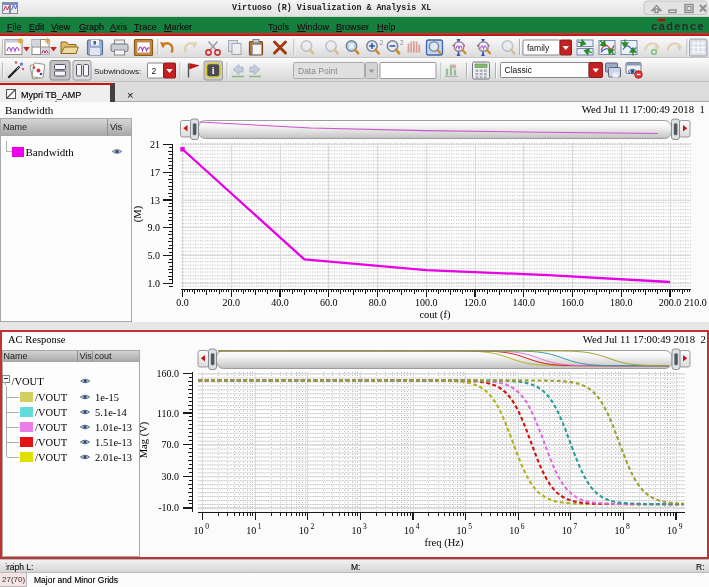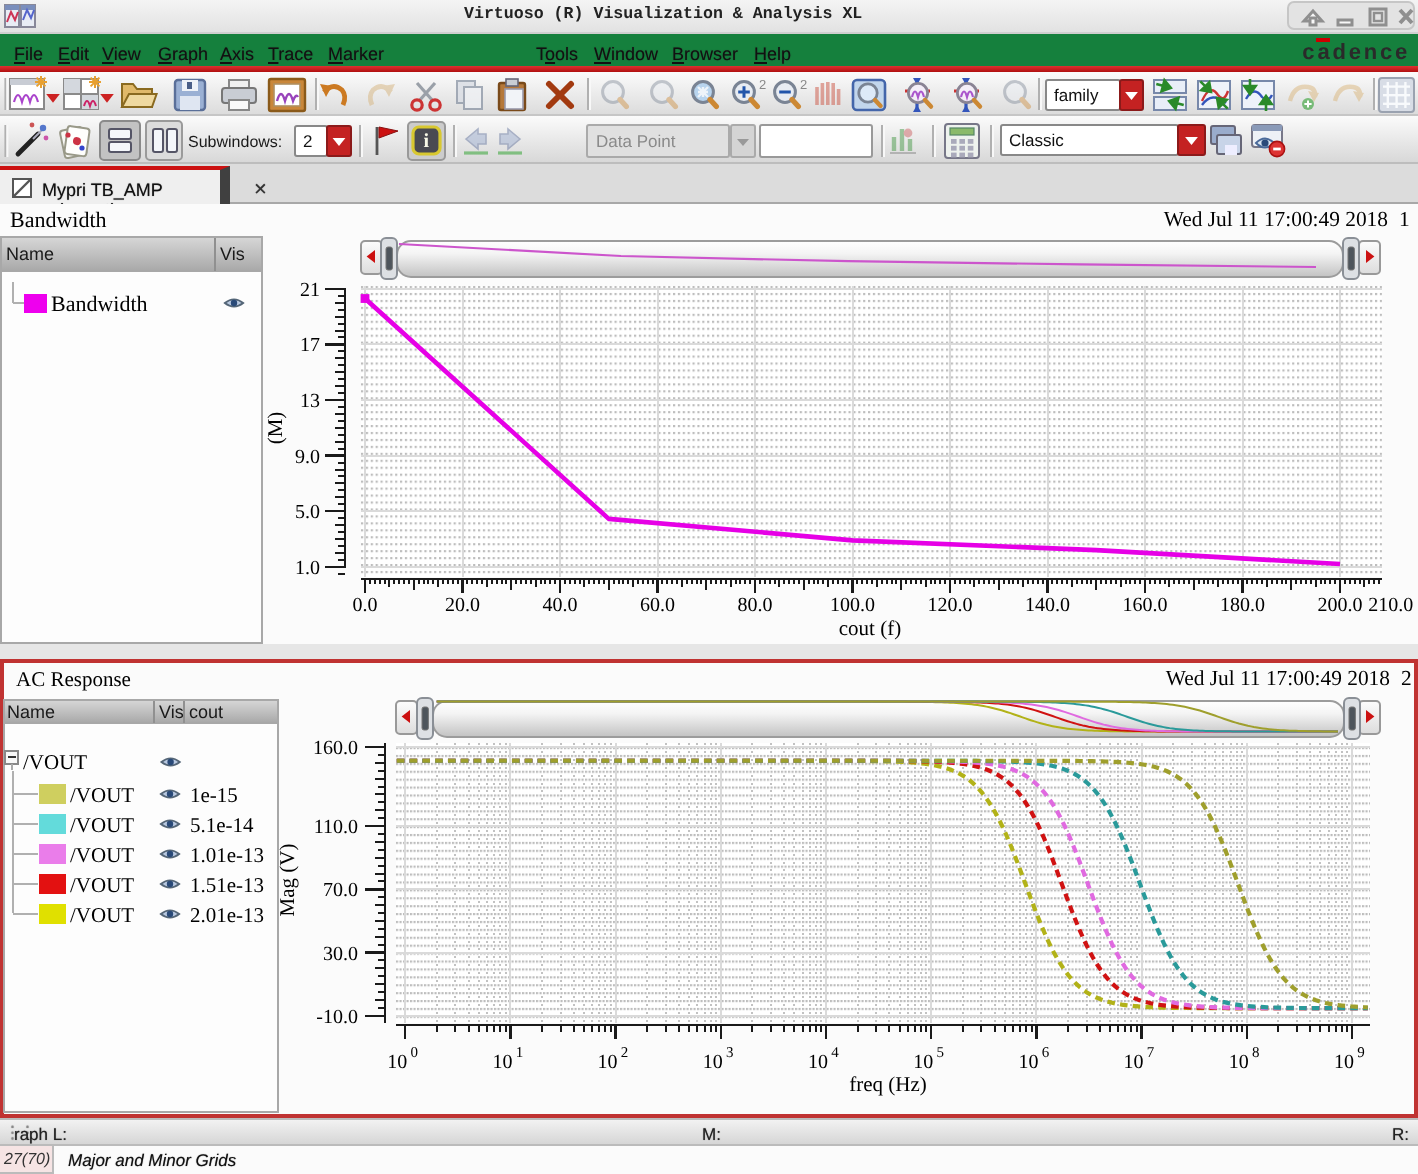--- a/index.html
+++ b/index.html
@@ -5,21 +5,21 @@
 .menubar span, .tab span, .statusbar1 span, .statusbar2 span { text-shadow:0 0 0.5px rgba(40,40,40,0.65); }
 .titlebar { position:absolute; left:0; top:0; width:709px; height:17px; background:linear-gradient(#f4f4f4,#e2e2e2); border-bottom:1px solid #cfcfcf; }
 .titlebar .t { position:absolute; left:232px; top:3px; font-family:Liberation Mono, monospace; font-size:8.3px; font-weight:bold; color:#222; }
 .menubar { position:absolute; left:0; top:17px; width:709px; height:16px; background:#15803d; font-size:9px; color:#111; }
 .redline { position:absolute; left:0; top:33px; width:709px; height:3px; background:linear-gradient(#e03030,#b01010); }
 .tb1 { position:absolute; left:0; top:36px; width:709px; height:22px; background:linear-gradient(#fbfbfb,#dcdcdc); border-bottom:1px solid #c6c6c6; }
 .tb2 { position:absolute; left:0; top:58px; width:709px; height:24px; background:linear-gradient(#fbfbfb,#d8d8d8); border-bottom:1px solid #bdbdbd; }
 .tabrow { position:absolute; left:0; top:82px; width:709px; height:20px; background:#dcdcdc; border-bottom:1px solid #a8a8a8; }
 .tab { position:absolute; left:0; top:1px; width:115px; height:19px; background:#efefef; border-right:5px solid #404040; border-top:2px solid #cc1111; font-size:9px; color:#111; }
 .statusbar1 { position:absolute; left:0; top:559px; width:709px; height:13px; background:linear-gradient(#f2f2f2,#d6d6d6); border-top:1px solid #bbb; font-size:8.5px; color:#222; }
-.statusbar2 { position:absolute; left:0; top:572px; width:708px; height:15px; background:#bef264; font-size:8.5px; color:#111;font-style:italic; }
+.statusbar2 { position:absolute; left:0; top:572px; width:708px; height:15px; background:#bef264; font-size:8.5px; color:#111; }
 svg text { white-space:pre; }
 </style></head>
 <body>
 <div class="titlebar">
  <svg style="position:absolute;left:2px;top:1px" width="16" height="15">
   <rect x="0.5" y="1.5" width="7" height="11" fill="#e8ecf4" stroke="#889"></rect>
   <rect x="0.5" y="1.5" width="7" height="2.5" fill="#7a8ebc"></rect>
   <polyline points="1.5,10 3.5,5 5.5,9 7,5" fill="none" stroke="#cc3355" stroke-width="1"></polyline>
   <rect x="8.5" y="1.5" width="7" height="11" fill="#e8ecf4" stroke="#889"></rect>
   <rect x="8.5" y="1.5" width="7" height="2.5" fill="#7a8ebc"></rect>

